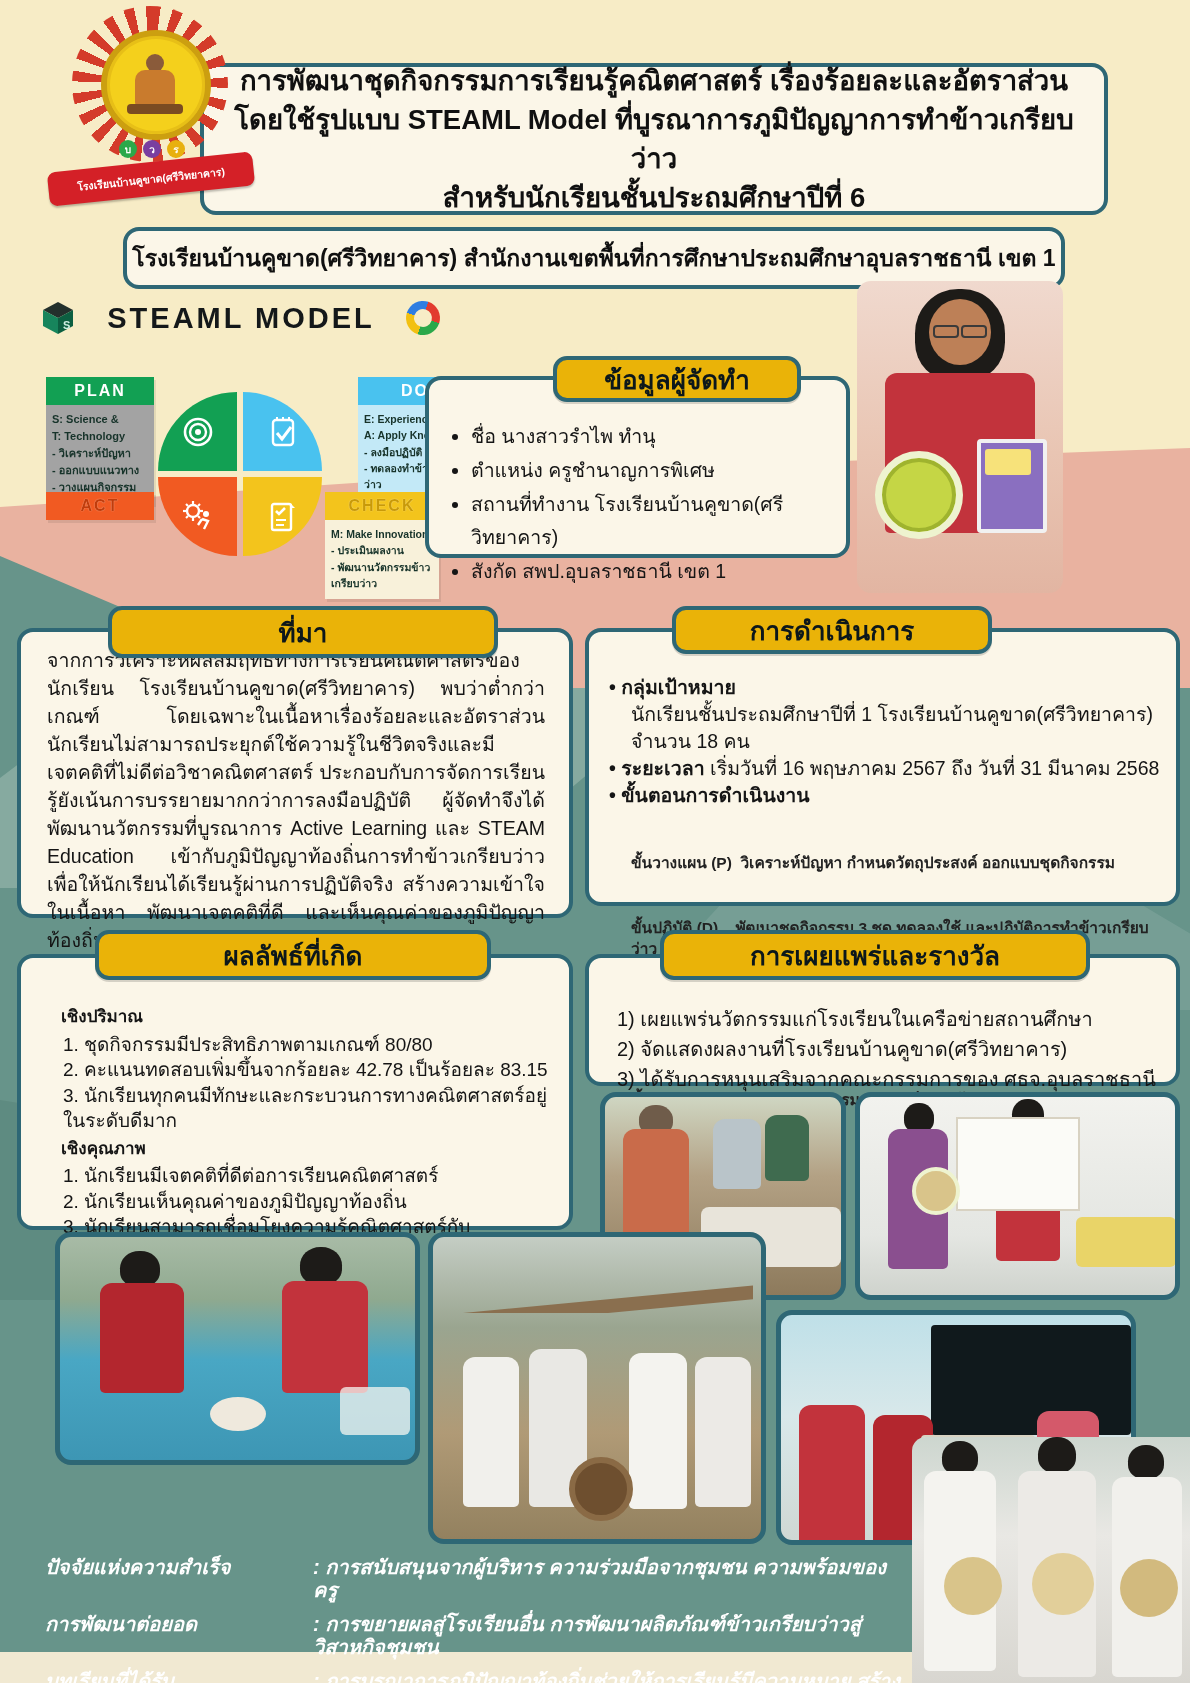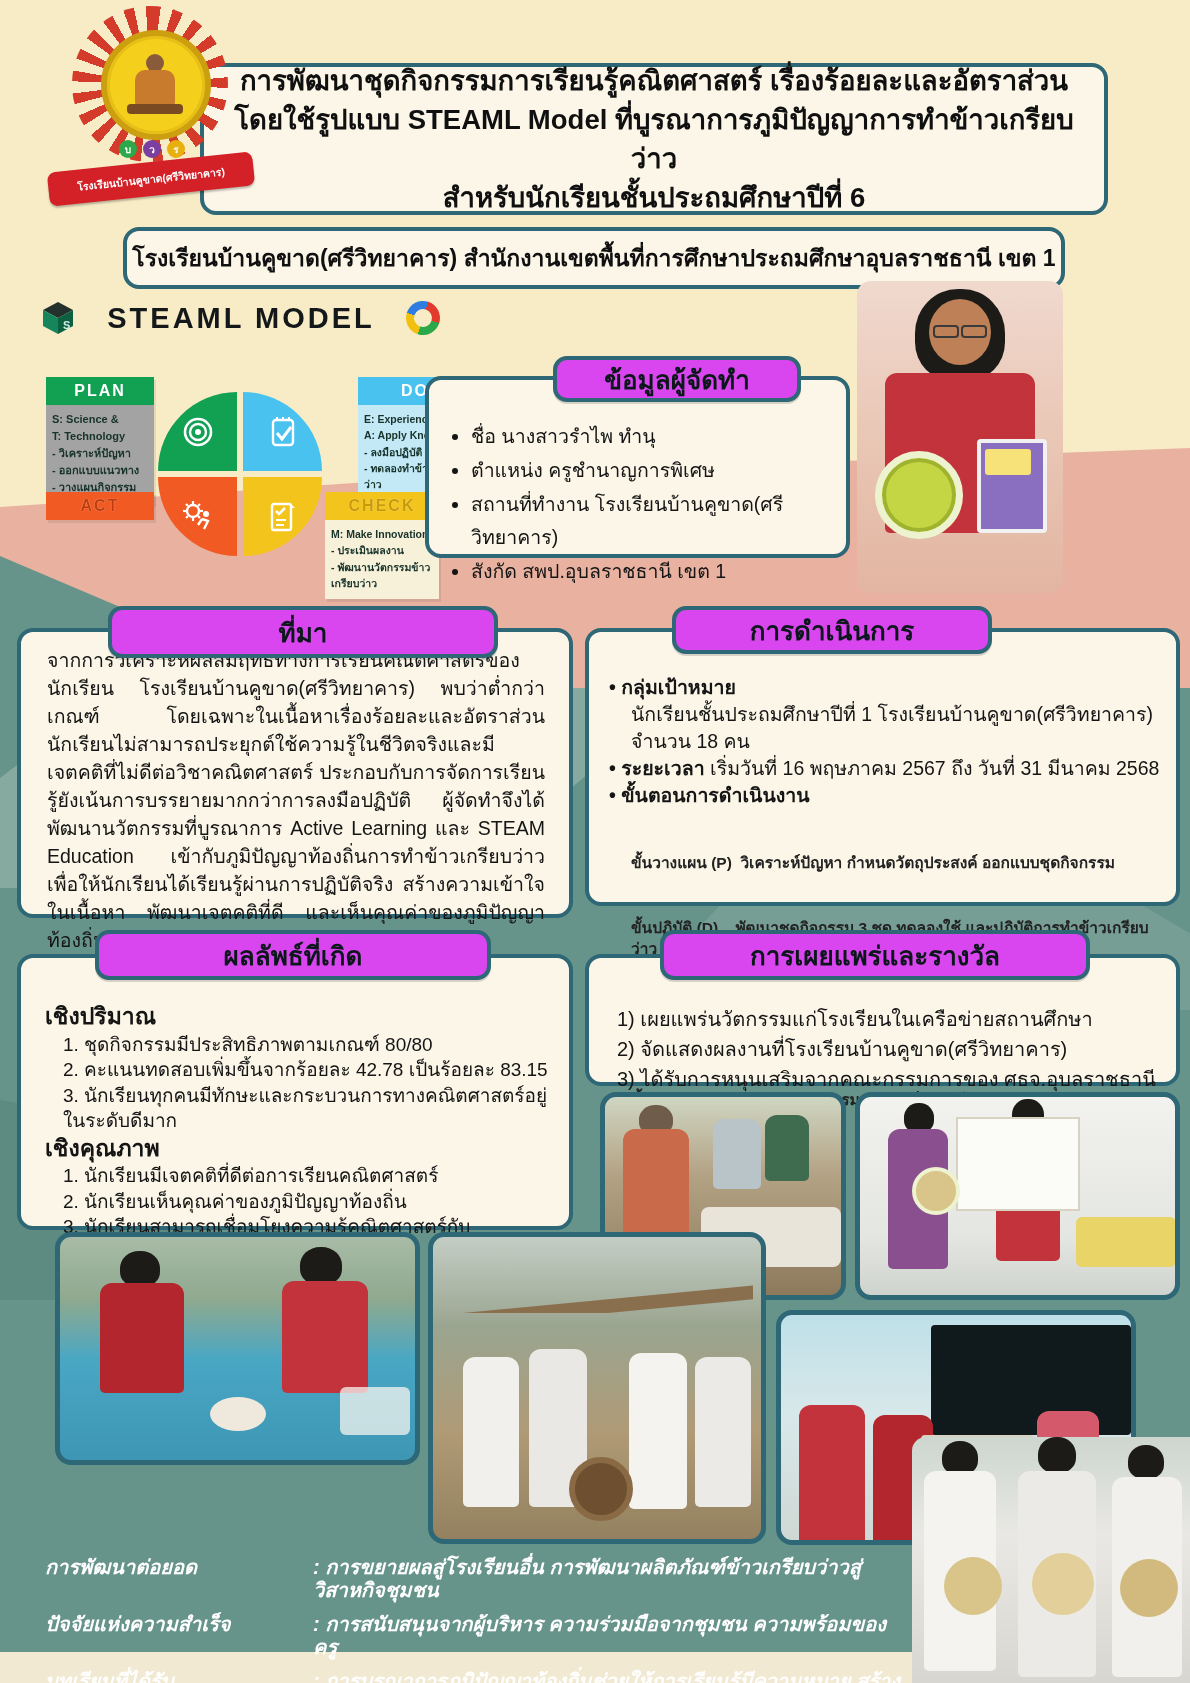--- a/index.html
+++ b/index.html
@@ -13,21 +13,21 @@
               clip-path:polygon(0 0,100% 100%,0 100%);}
   .teal-light1{position:absolute;left:0;top:688px;width:1190px;height:200px;background:rgba(214,231,219,.28);
                clip-path:polygon(10% 0,58% 0,38% 100%,0 100%,0 45%);}
   .teal-light2{position:absolute;left:560px;top:840px;width:630px;height:170px;background:rgba(255,255,255,.10);
                clip-path:polygon(35% 0,75% 0,100% 55%,100% 100%,10% 100%);}
   .teal-dark1{position:absolute;left:0;top:1100px;width:420px;height:200px;background:rgba(0,40,30,.08);
               clip-path:polygon(0 0,60% 20%,40% 100%,0 100%);}
   .bottom-strip{position:absolute;left:0;top:1652px;width:1190px;height:31px;background:#f1e9d2;z-index:2;}
   
   .box{position:absolute;background:#fbf6e8;border:4px solid #2e6775;border-radius:16px;box-sizing:border-box;z-index:3;}
-  .pill{position:absolute;background:#d946ef;border:4px solid #2e6775;border-radius:14px;box-sizing:border-box;
+  .pill{position:absolute;background:#eab308;border:4px solid #2e6775;border-radius:14px;box-sizing:border-box;
         display:flex;align-items:center;justify-content:center;font-weight:bold;font-size:26px;color:#0c171b;z-index:4;
         box-shadow:0 2px 0 rgba(0,0,0,.15);}
   .photo{position:absolute;border:5px solid #2e6775;border-radius:16px;box-sizing:border-box;overflow:hidden;z-index:3;}
   .head{position:absolute;border-radius:50%;background:#bd8057;}
   .hair{position:absolute;background:#1d1b18;border-radius:48% 48% 42% 42%;}
   .shirt{position:absolute;border-radius:12px 12px 5px 5px;}
   .disc{position:absolute;border-radius:50%;}
   .blk{position:absolute;}
   
   .title-box{left:200px;top:63px;width:908px;height:152px;padding:16px 24px;display:flex;flex-direction:column;
@@ -63,21 +63,21 @@
   .author-list li{margin-bottom:2px;}
   
   .presenter{left:857px;top:281px;width:206px;height:312px;border:none;border-radius:14px;
              background:linear-gradient(180deg,#f0d9ce 0%,#e9c5b3 55%,#e2b5a2 100%);z-index:3;}
   
   .body-text{position:absolute;left:26px;right:24px;font-size:19.5px;line-height:28px;text-align:justify;}
   .impl{position:absolute;left:20px;right:16px;top:42px;font-size:19.5px;line-height:27px;}
   .impl .b{font-weight:bold;}
   .steps{font-size:15.5px;line-height:21.5px;white-space:pre-wrap;font-weight:bold;color:#222;}
   .res{position:absolute;left:24px;right:14px;top:44px;font-size:19px;line-height:25.5px;}
-  .res .hd{font-weight:bold;font-size:23px;margin:2px 0;}
+  .res .hd{font-weight:bold;font-size:17px;margin:2px 16px;}
   .res div.it{padding-left:18px;}
   .diss{position:absolute;left:28px;right:16px;top:46px;font-size:20px;line-height:30px;}
   
   .footer{position:absolute;left:45px;top:1556px;width:860px;z-index:4;color:#fff;font-weight:bold;font-style:italic;font-size:20px;}
   .footer .row{display:flex;margin-bottom:11px;line-height:1.15;}
   .footer .lb{width:268px;flex:0 0 268px;}
   .footer .tx{flex:1;}
   svg{display:block;}
 </style>
 </head>
@@ -331,26 +331,26 @@
     <span class="shirt" style="left:106px;top:34px;width:78px;height:206px;background:#eceae6;"></span>
     <span class="hair" style="left:216px;top:8px;width:36px;height:34px;"></span>
     <span class="shirt" style="left:200px;top:40px;width:70px;height:200px;background:#f1f0ec;"></span>
     <span class="disc" style="left:32px;top:120px;width:58px;height:58px;background:#d9c48a;"></span>
     <span class="disc" style="left:120px;top:116px;width:62px;height:62px;background:#e2cf9a;"></span>
     <span class="disc" style="left:208px;top:122px;width:58px;height:58px;background:#d2ba7e;"></span>
   </div>
 
   <div class="footer">
     <div class="row">
+      <span class="lb">ปัจจัยแห่งความสำเร็จ</span>
+      <span class="tx">: การสนับสนุนจากผู้บริหาร ความร่วมมือจากชุมชน ความพร้อมของครู</span>
+    </div>
+    <div class="row">
       <span class="lb">การพัฒนาต่อยอด</span>
       <span class="tx">: การขยายผลสู่โรงเรียนอื่น การพัฒนาผลิตภัณฑ์ข้าวเกรียบว่าวสู่วิสาหกิจชุมชน</span>
-    </div>
-    <div class="row">
-      <span class="lb">ปัจจัยแห่งความสำเร็จ</span>
-      <span class="tx">: การสนับสนุนจากผู้บริหาร ความร่วมมือจากชุมชน ความพร้อมของครู</span>
     </div>
     <div class="row">
       <span class="lb">บทเรียนที่ได้รับ</span>
       <span class="tx">: การบูรณาการภูมิปัญญาท้องถิ่นช่วยให้การเรียนรู้มีความหมาย สร้างเจตคติที่ดี และพัฒนาทักษะรอบด้าน</span>
     </div>
   </div>
 
 </div>
 
 </body></html>

